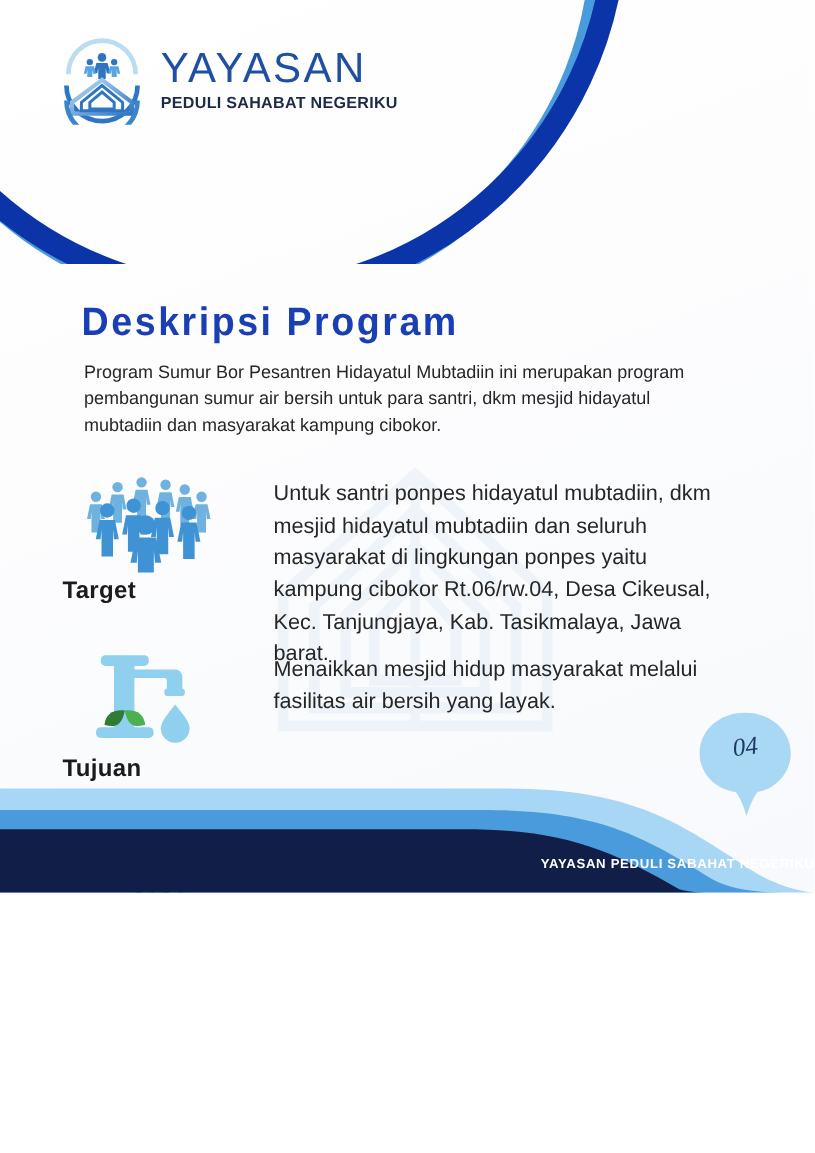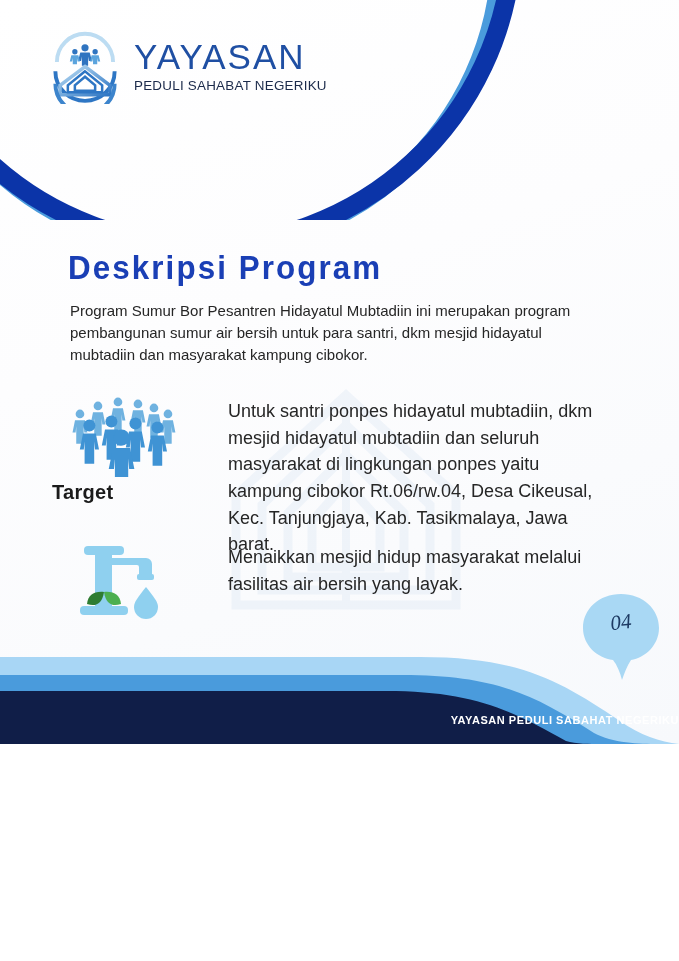--- a/index.html
+++ b/index.html
@@ -23,21 +23,21 @@
   
   .logo-block{position:absolute;left:46px;top:26px;display:flex;align-items:center;gap:10px;}
   .logo-mark{width:78px;height:78px;flex:0 0 78px;}
   .logo-text{display:flex;flex-direction:column;line-height:1;padding-top:2px;}
   .logo-title{
     font-family:"Liberation Sans", sans-serif;
     font-size:35px;letter-spacing:2.0px;color:#1f4fa3;font-weight:400;
   }
   .logo-sub{
     font-family:"Liberation Sans", sans-serif;
-    font-size:13.4px;letter-spacing:.25px;color:#1b2a4a;font-weight:400;margin-top:5px;
+    font-size:13.4px;letter-spacing:.25px;color:#1b2a4a;font-weight:700;margin-top:5px;
   }
 
   
   .content{position:absolute;left:0;top:0;width:679px;height:961px;}
   .heading{
     position:absolute;left:68px;top:249px;
     font-family:"Liberation Sans Narrow","Liberation Sans",sans-serif;
     font-size:33px;font-weight:bold;color:#1a3fb5;letter-spacing:2.2px;
     transform:scaleX(.95);transform-origin:left center;
     white-space:nowrap;
@@ -196,20 +196,21 @@
       <svg class="glyph" width="118" height="86" viewBox="0 0 118 86">
         <rect x="16" y="6" width="40" height="9" rx="4" fill="#8fd0ef"></rect>
         <rect x="27" y="13" width="17" height="56" fill="#8fd0ef"></rect>
         <rect x="12" y="66" width="48" height="9" rx="4" fill="#8fd0ef"></rect>
         <path d="M40 18 h38 a6 6 0 0 1 6 6 v12 h-13 v-9 a2 2 0 0 0 -2 -2 h-29 z" fill="#8fd0ef"></path>
         <rect x="69" y="34" width="17" height="6" rx="2" fill="#8fd0ef"></rect>
         <path d="M78 47 c8 10 12 15 12 20 a12 12 0 0 1 -24 0 c0 -5 4 -10 12 -20 z" fill="#8fd0ef"></path>
         <path d="M36 52 c-10 -1 -16 3 -17 12 9 3 15 0 17 -12z" fill="#2e7d32"></path>
         <path d="M36 52 c10 -1 16 3 17 12 -9 3 -15 0 -17 -12z" fill="#4caf50"></path>
       </svg>
+      <div class="icon-label">Tujuan</div>
     </div>
     <div class="body-text" style="top:544px;">Menaikkan mesjid hidup masyarakat melalui fasilitas air bersih yang layak.</div>
 
     <div class="icon-col" style="left:52px;top:680px;">
       <svg class="glyph" width="104" height="88" viewBox="0 0 104 88">
         <circle cx="52" cy="44" r="23" fill="#b8daf5" stroke="#2f6fbf" stroke-width="2.2"></circle>
         <g stroke="#2f6fbf" stroke-width="2">
           <line x1="52" y1="23" x2="52" y2="28"></line>
             <line x1="52" y1="60" x2="52" y2="65"></line>
           <line x1="31" y1="44" x2="36" y2="44"></line>

